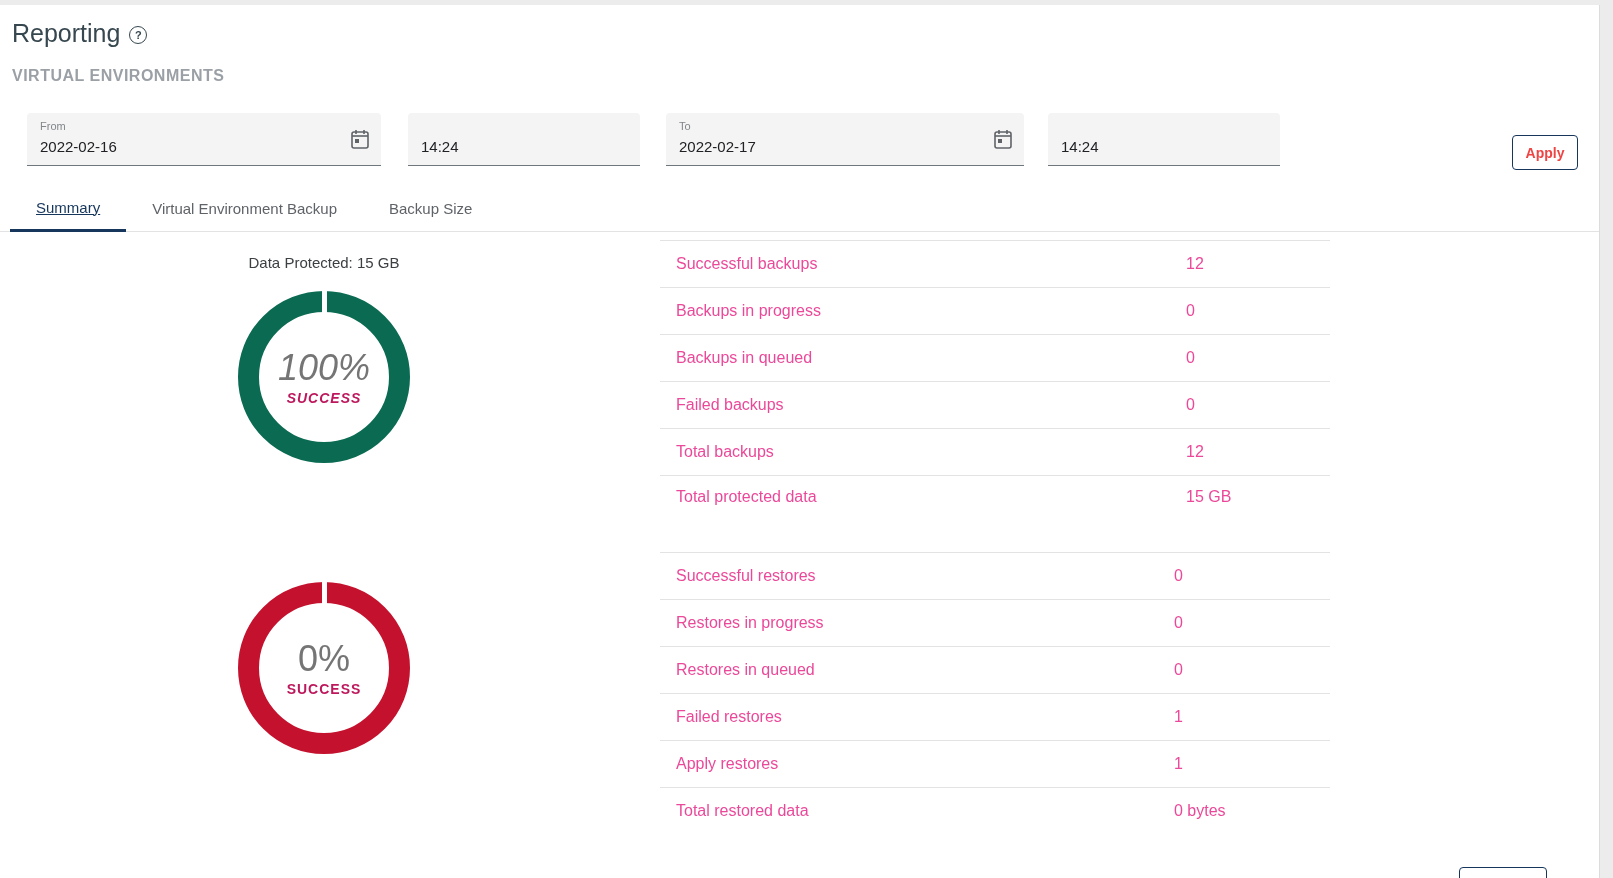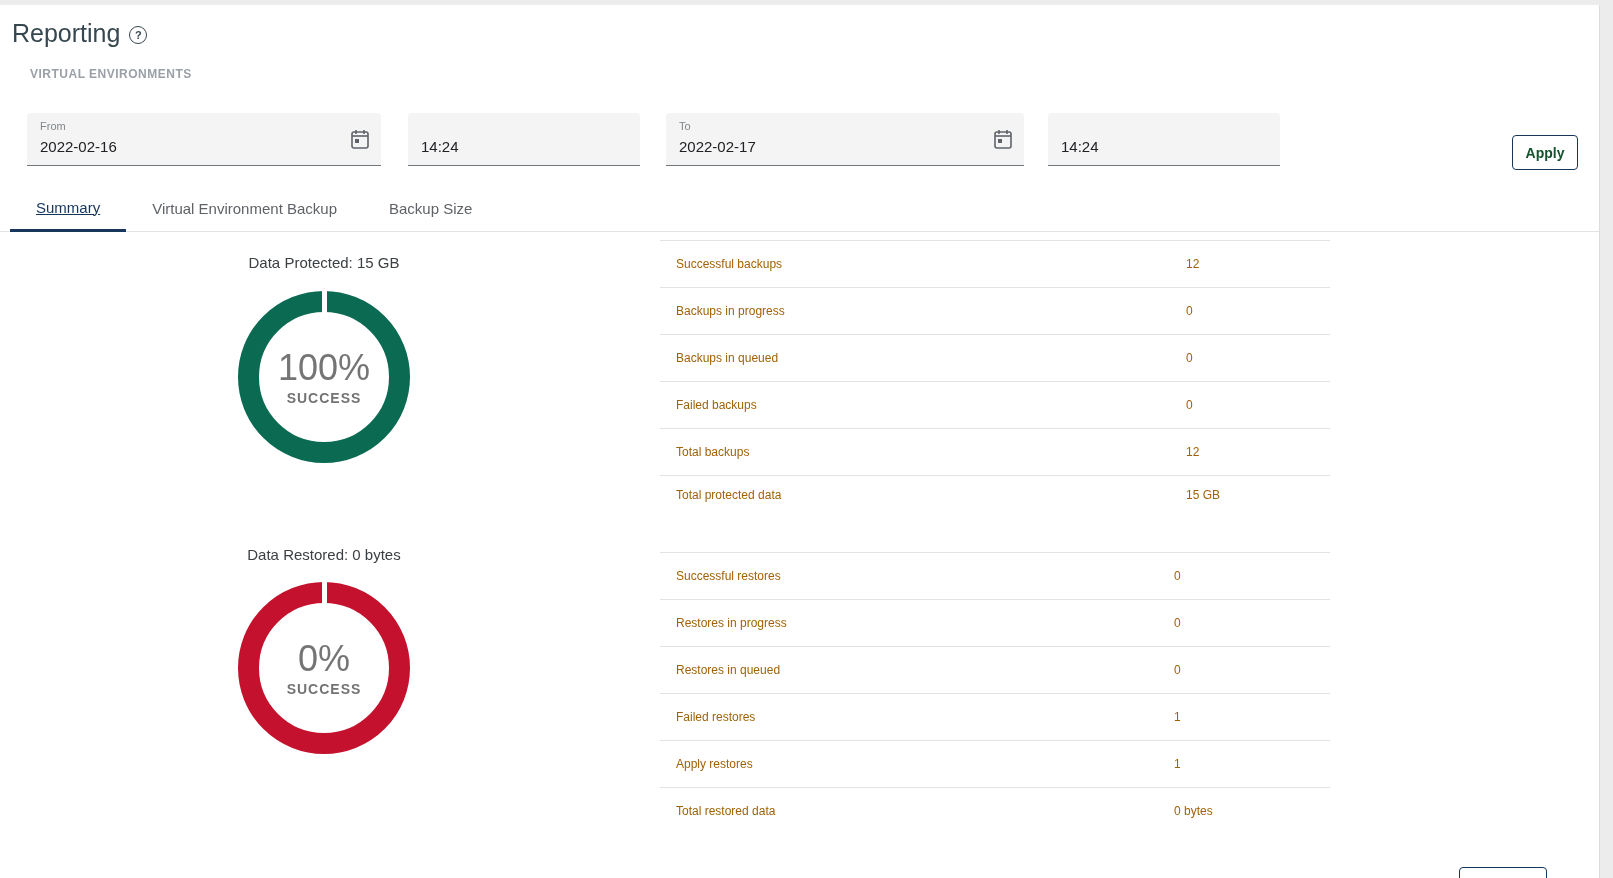--- a/index.html
+++ b/index.html
@@ -18,43 +18,43 @@
     position:absolute;left:12px;top:14px;margin:0;
     font-size:25px;font-weight:400;color:#37474f;display:flex;align-items:center;
   }
   .help-icon{
     display:inline-flex;align-items:center;justify-content:center;
     width:16px;height:16px;margin-left:9px;margin-top:3px;
     border:1.6px solid #37474f;border-radius:50%;
     font-size:11px;font-weight:bold;color:#37474f;line-height:1;
   }
   .section-label{
-    position:absolute;left:30px;top:62px;
-    font-size:12px;font-weight:bold;color:#9aa0a6;letter-spacing:.5px;
+    position:absolute;left:12px;top:62px;
+    font-size:16px;font-weight:bold;color:#9aa0a6;letter-spacing:.5px;
   }
   
   .field{
     position:absolute;top:108px;height:53px;box-sizing:border-box;
     background:#f4f4f4;border-bottom:1px solid #6f767c;
     border-radius:4px 4px 0 0;cursor:text;
   }
   .field .field-label{
     position:absolute;left:13px;top:7px;font-size:11px;color:#80868b;
   }
   .field .field-value{
     position:absolute;left:13px;top:25px;font-size:15px;color:#202124;
   }
   .field .cal{position:absolute;right:12px;top:16px;}
   .f-from-date{left:27px;width:354px;}
   .f-from-time{left:408px;width:232px;}
   .f-to-date{left:666px;width:358px;}
   .f-to-time{left:1048px;width:232px;}
   .btn{
     position:absolute;box-sizing:border-box;background:#ffffff;
-    border:1px solid #16365c;border-radius:4px;color:#14532d;
+    border:1px solid #16365c;border-radius:4px;color:#ef4444;
     font-family:"Liberation Sans", sans-serif;font-size:14px;font-weight:bold;
     display:flex;align-items:center;justify-content:center;cursor:pointer;
   }
   .apply-btn{left:1512px;top:130px;width:66px;height:35px;}
   .export-btn{left:1459px;top:862px;width:88px;height:34px;}
   .caret-up{
     width:0;height:0;display:inline-block;margin-left:9px;
     border-left:5px solid transparent;border-right:5px solid transparent;
     border-bottom:6px solid #16365c;
   }
@@ -82,30 +82,30 @@
     position:absolute;left:238px;width:172px;height:172px;box-sizing:border-box;
     border-radius:50%;display:flex;flex-direction:column;align-items:center;justify-content:center;
   }
   .donut-green{border:21px solid #0a6a52;}
   .donut-red{border:21px solid #c4112e;}
   .donut .notch{
     position:absolute;top:-22px;left:50%;margin-left:-2.5px;
     width:5px;height:24px;background:#ffffff;
   }
   .donut .pct{font-size:36px;color:#757575;line-height:1.1;}
-  .donut .cap{font-size:14px;font-weight:bold;color:#737373;letter-spacing:1px;margin-top:2px;}
-  .ct-1{top:249px;} .dn-1{top:286px;}
+  .donut .cap{font-size:14px;font-weight:bold;color:#be185d;letter-spacing:1px;margin-top:2px;}
+  .ct-1{top:249px;} .dn-1{top:286px;font-style:italic;}
   .ct-2{top:541px;} .dn-2{top:577px;}
   
   .tables{position:absolute;left:660px;top:235px;width:670px;}
   .s-table{width:670px;}
   .s-table.first{border-top:1px solid #e3e3e3;}
   .t-row{
     position:relative;height:46px;border-bottom:1px solid #e3e3e3;
-    display:flex;align-items:center;font-size:12px;color:#a16207;
+    display:flex;align-items:center;font-size:16px;color:#ec4899;
   }
   .t-row .label{padding-left:16px;}
   .t-row .value{position:absolute;}
   .s-table.backups .t-row .value{left:526px;}
   .s-table.restores .t-row .value{left:514px;}
   .t-row.tall{height:76px;align-items:flex-start;padding-top:12px;box-sizing:content-box;}
   .t-row.tall{height:64px;}
   .t-row.last{border-bottom:none;}
 </style>
 </head>
@@ -163,21 +163,20 @@
     <div class="tab">Backup Size</div>
   </div>
 
   <div class="chart-title ct-1">Data Protected: 15 GB</div>
   <div class="donut donut-green dn-1">
     <span class="notch"></span>
     <span class="pct">100%</span>
     <span class="cap">SUCCESS</span>
   </div>
 
-  <div class="chart-title ct-2">Data Restored: 0 bytes</div>
   <div class="donut donut-red dn-2">
     <span class="notch"></span>
     <span class="pct">0%</span>
     <span class="cap">SUCCESS</span>
   </div>
 
   <div class="tables">
 
     <div class="s-table backups first">
       <div class="t-row">

